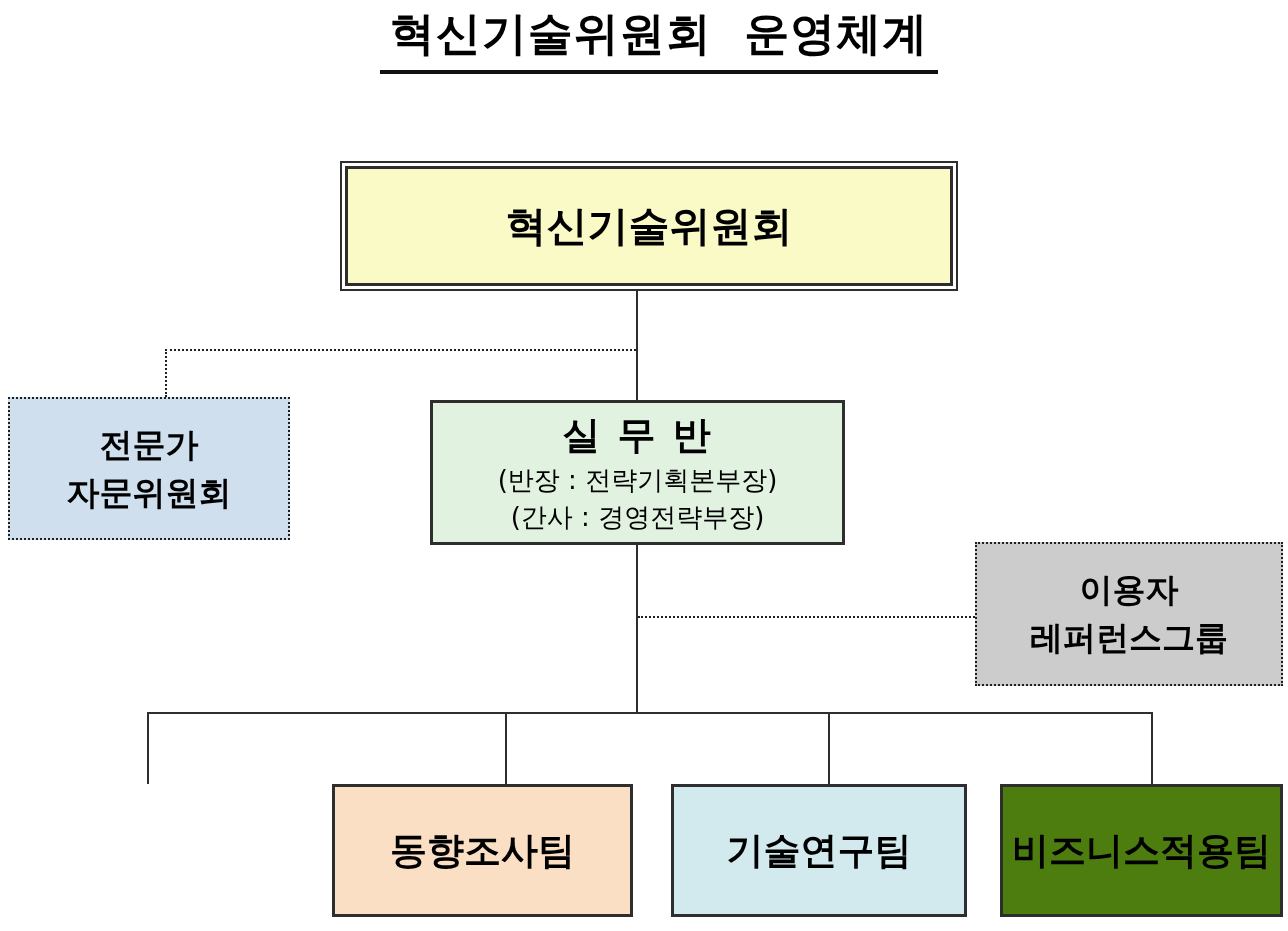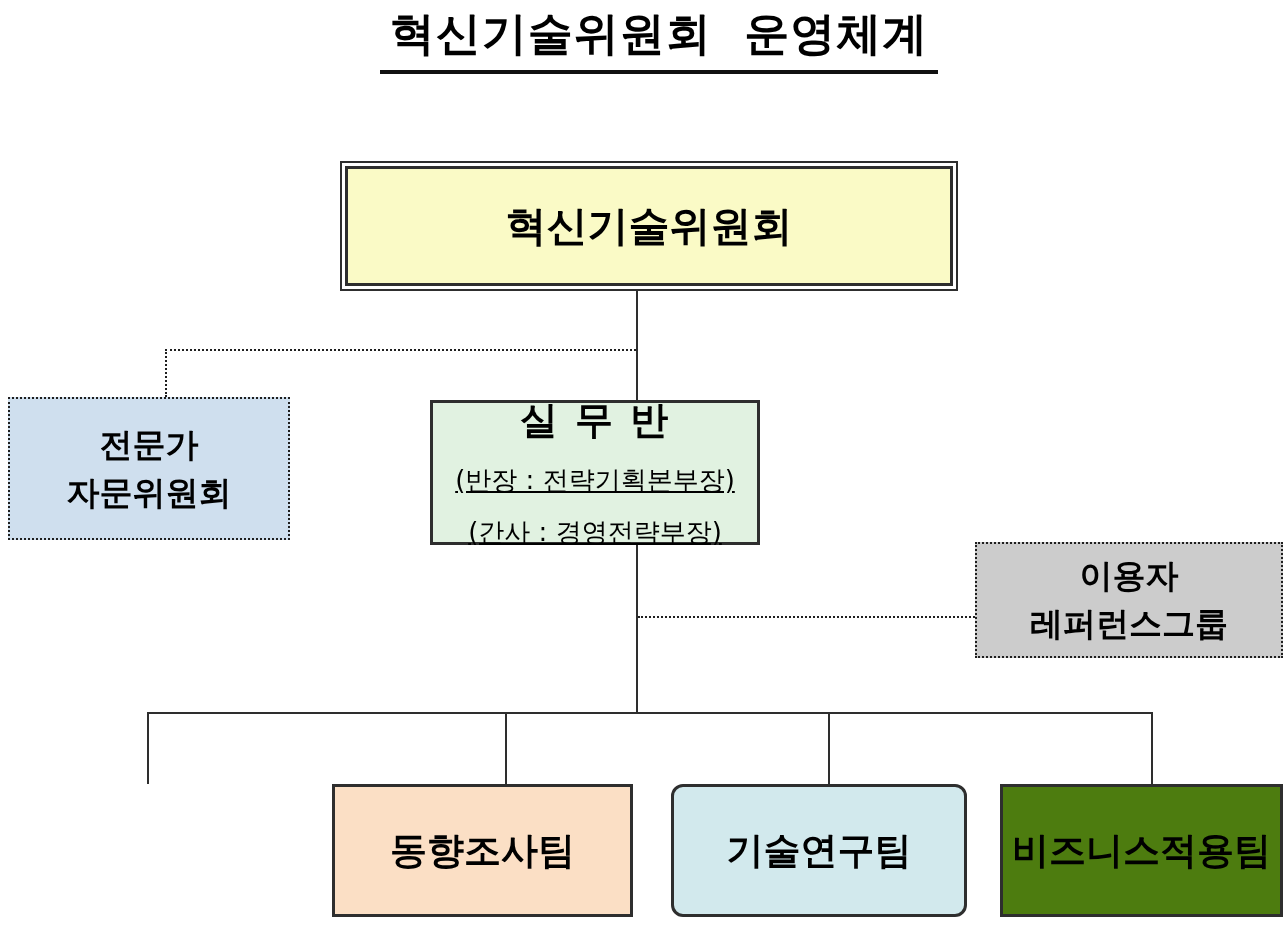--- a/index.html
+++ b/index.html
@@ -58,21 +58,21 @@
     border: 3px solid #2e2e2e;
     display: flex;
     align-items: center;
     justify-content: center;
     font-size: 41px;
     font-weight: bold;
     text-align: center;
   }
   .working   { border: 3px solid #2e2e2e; }
   .working .big { font-size: 38px; letter-spacing: 2px; }
-  .working .sub { font-size: 26px; font-weight: normal; line-height: 1.3; margin-top: 18px; text-decoration: underline; }
+  .working .sub { font-size: 26px; font-weight: normal; line-height: 1.3; margin-top: 3px; }
   .dotted-box { border: 2px dotted #1f1f1f; }
   .side-label { font-size: 33px; font-weight: bold; line-height: 1.45; }
   .team      { border: 3px solid #2e2e2e; }
   .team .big { font-size: 37px; }
   
   .vline  { position: absolute; width: 2px; background: #2e2e2e; }
   .hline  { position: absolute; height: 2px; background: #2e2e2e; }
   .vdot   { position: absolute; width: 0; border-left: 2px dotted #1f1f1f; }
   .hdot   { position: absolute; height: 0; border-top: 2px dotted #1f1f1f; }
 </style>
@@ -92,44 +92,44 @@
   <div class="vline" style="left:636px; top:291px; height:110px;"></div>
 
   <div class="hdot" style="left:165px; top:349px; width:471px;"></div>
   <div class="vdot" style="left:165px; top:349px; height:48px;"></div>
 
   <div class="node dotted-box" style="left: 8px; top: 397px; width: 282px; height: 143px; background: rgb(207, 223, 238);">
     <div class="side-label">전문가</div>
     <div class="side-label">자문위원회</div>
   </div>
 
-  <div class="node working" style="left: 430px; top: 400px; width: 330px; height: 145px; background: rgb(225, 242, 225);">
+  <div class="node working" style="left: 430px; top: 400px; width: 415px; height: 145px; background: rgb(225, 242, 225);">
     <div class="big">실 무 반</div>
     <div class="sub">(반장 : 전략기획본부장)</div>
     <div class="sub">(간사 : 경영전략부장)</div>
   </div>
 
   <div class="vline" style="left:636px; top:545px; height:168px;"></div>
 
   <div class="hdot" style="left:638px; top:616px; width:337px;"></div>
 
-  <div class="node dotted-box" style="left: 975px; top: 542px; width: 308px; height: 116px; background: rgb(204, 204, 204);">
+  <div class="node dotted-box" style="left: 975px; top: 542px; width: 308px; height: 144px; background: rgb(204, 204, 204);">
     <div class="side-label">이용자</div>
     <div class="side-label">레퍼런스그룹</div>
   </div>
 
   <div class="hline" style="left:147px; top:712px; width:1006px;"></div>
   <div class="vline" style="left:147px;  top:712px; height:72px;"></div>
   <div class="vline" style="left:505px;  top:712px; height:72px;"></div>
   <div class="vline" style="left:828px;  top:712px; height:72px;"></div>
   <div class="vline" style="left:1151px; top:712px; height:72px;"></div>
 
   <div class="node team" style="left: 332px; top: 784px; width: 301px; height: 133px; background: rgb(251, 223, 197);">
     <div class="big">동향조사팀</div>
   </div>
-  <div class="node team" style="left: 671px; top: 784px; width: 296px; height: 133px; background: rgb(210, 233, 237); border-radius: 12px;">
+  <div class="node team" style="left: 671px; top: 784px; width: 296px; height: 133px; background: rgb(210, 233, 237);">
     <div class="big">기술연구팀</div>
   </div>
   <div class="node team" style="left: 1000px; top: 784px; width: 283px; height: 133px; background: #4d7c0f;">
     <div class="big">비즈니스적용팀</div>
   </div>
 
 </div>
 
 </body></html>

